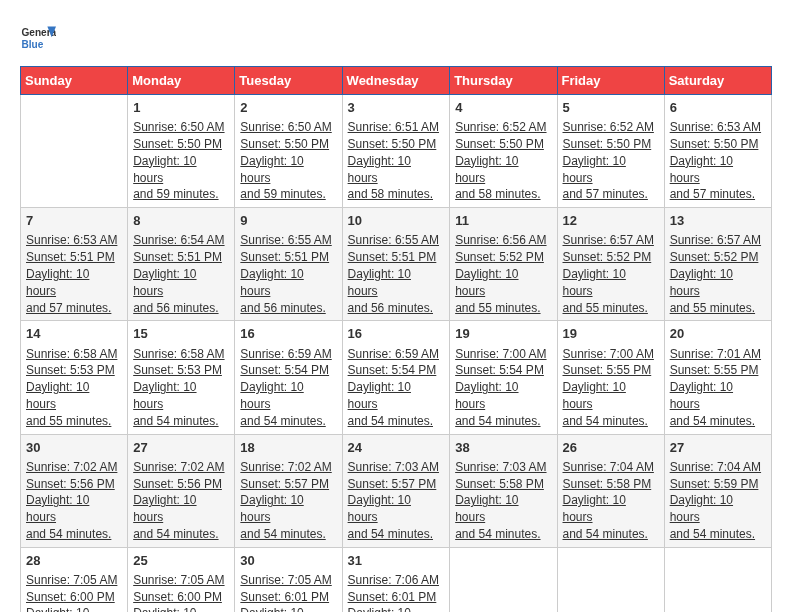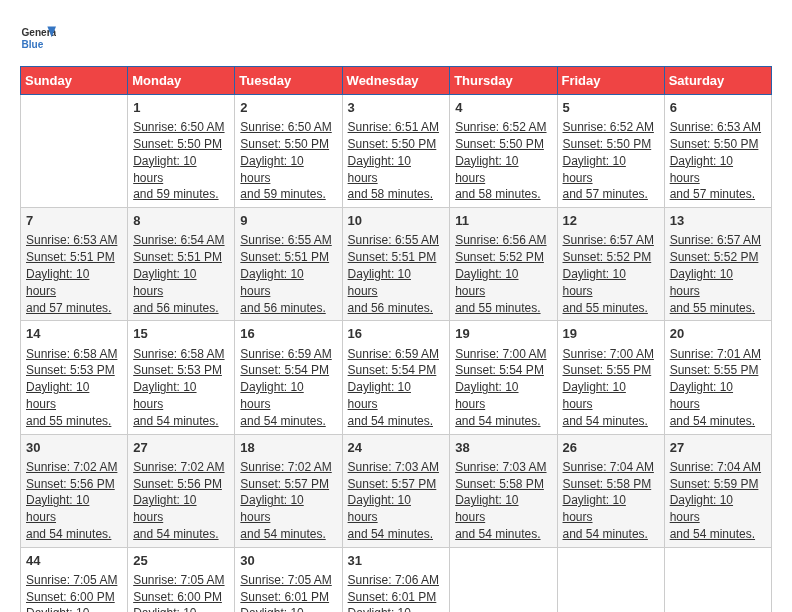--- a/index.html
+++ b/index.html
@@ -225,21 +225,21 @@
           <span class="day-number">26</span>
           <div class="day-info">Sunrise: 7:04 AM<br>Sunset: 5:58 PM<br>Daylight: 10 hours<br>and 54 minutes.</div>
         </td>
         <td>
           <span class="day-number">27</span>
           <div class="day-info">Sunrise: 7:04 AM<br>Sunset: 5:59 PM<br>Daylight: 10 hours<br>and 54 minutes.</div>
         </td>
       </tr>
       <tr>
         <td>
-          <span class="day-number">44</span>
+          <span class="day-number">28</span>
           <div class="day-info">Sunrise: 7:05 AM<br>Sunset: 6:00 PM<br>Daylight: 10 hours<br>and 54 minutes.</div>
         </td>
         <td>
           <span class="day-number">25</span>
           <div class="day-info">Sunrise: 7:05 AM<br>Sunset: 6:00 PM<br>Daylight: 10 hours<br>and 55 minutes.</div>
         </td>
         <td>
           <span class="day-number">30</span>
           <div class="day-info">Sunrise: 7:05 AM<br>Sunset: 6:01 PM<br>Daylight: 10 hours<br>and 55 minutes.</div>
         </td>

